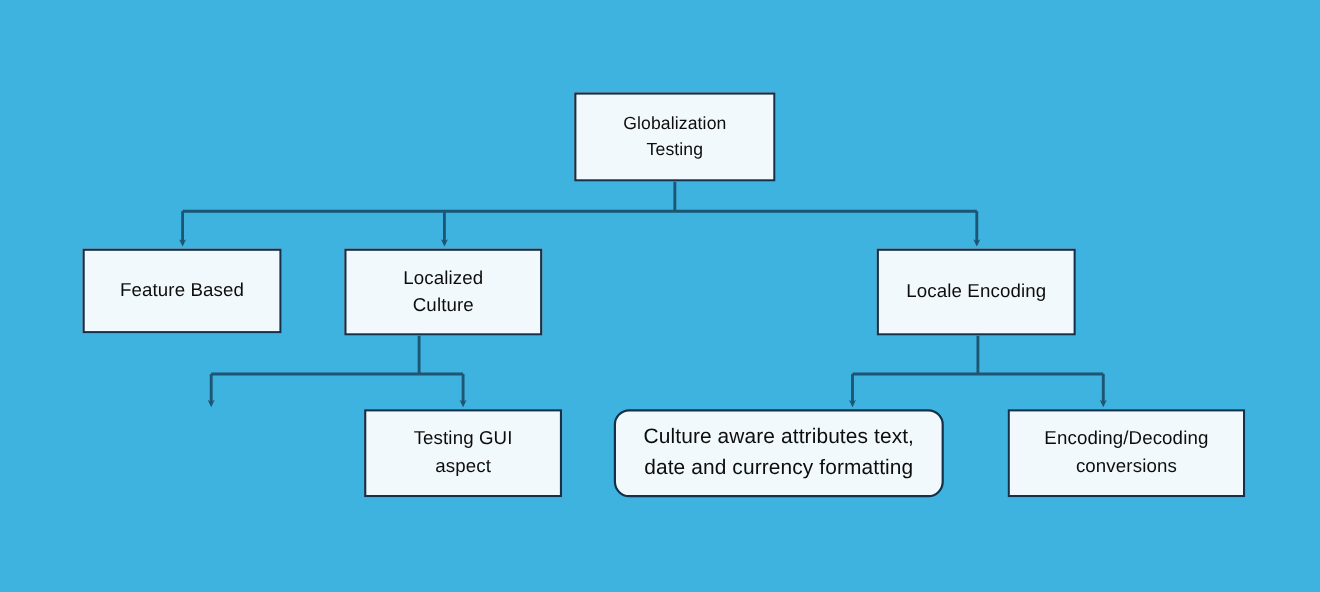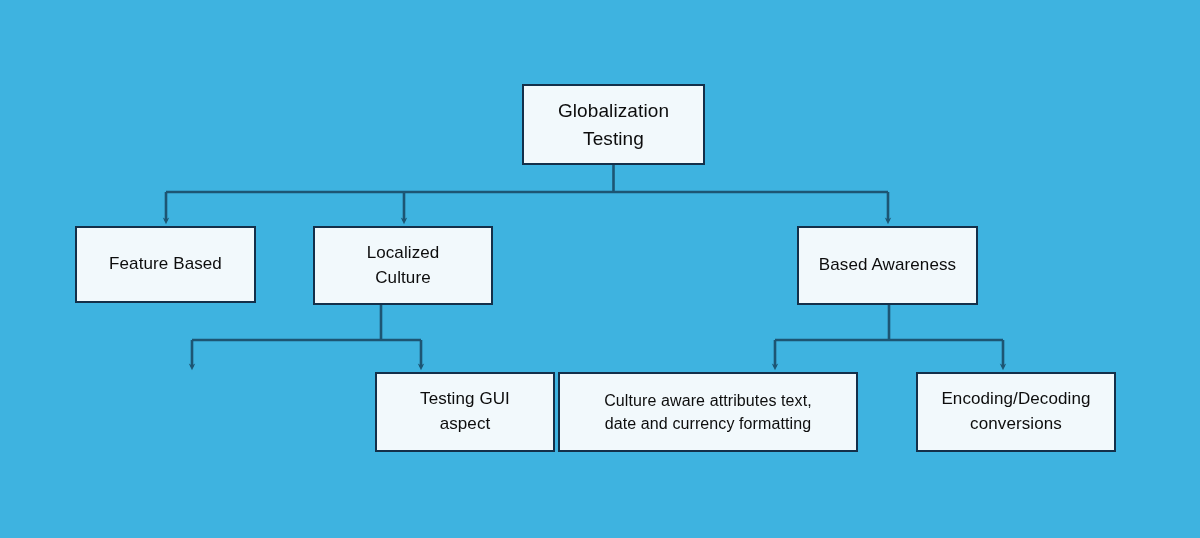--- a/index.html
+++ b/index.html
@@ -35,22 +35,22 @@
     align-items: center;
     justify-content: center;
     text-align: center;
     color: #0d0d0d;
     font-size: 17px;
     line-height: 1.45;
     letter-spacing: 0.1px;
     padding: 4px 10px;
     white-space: pre-line;
   }
-  .node-box.root { font-size: 19px; }
-  .node-box.wide { font-size: 16px; }
+  .node-box.root { font-size: 16px; }
+  .node-box.wide { font-size: 19px; border-radius: 14px; }
 </style>
 </head>
 <body>
 
 <div id="diagram-canvas">
 
   <svg id="connector-layer" viewBox="0 0 1200 538" width="1200" height="538" xmlns="http://www.w3.org/2000/svg">
     <defs>
       <marker id="arrowhead" markerWidth="8" markerHeight="8" refX="4.2" refY="4" orient="auto" markerUnits="userSpaceOnUse">
         <path d="M0.6,0.8 L7.4,4 L0.6,7.2 L2.6,4 Z" fill="#1d5573"></path>
@@ -80,25 +80,25 @@
   </svg>
 
   <div class="node-box root" style="left:522px; top:84px; width:183px; height:81px;">Globalization
 Testing</div>
 
   <div class="node-box" style="left:75px; top:226px; width:181px; height:77px;">Feature Based</div>
 
   <div class="node-box" style="left:313px; top:226px; width:180px; height:79px;">Localized
 Culture</div>
 
-  <div class="node-box" style="left:797px; top:226px; width:181px; height:79px;">Based Awareness</div>
+  <div class="node-box" style="left:797px; top:226px; width:181px; height:79px;">Locale Encoding</div>
 
 
-  <div class="node-box" style="left:331px; top:372px; width:180px; height:80px;margin-left:44px;">Testing GUI
+  <div class="node-box" style="left:331px; top:372px; width:180px; height:80px;">Testing GUI
 aspect</div>
 
   <div class="node-box wide" style="left:558px; top:372px; width:300px; height:80px;">Culture aware attributes text,
 date and currency formatting</div>
 
-  <div class="node-box" style="left:916px; top:372px; width:200px; height:80px;">Encoding/Decoding
+  <div class="node-box" style="left:916px; top:372px; width:216px; height:80px;">Encoding/Decoding
 conversions</div>
 
 </div>
 
 </body></html>

